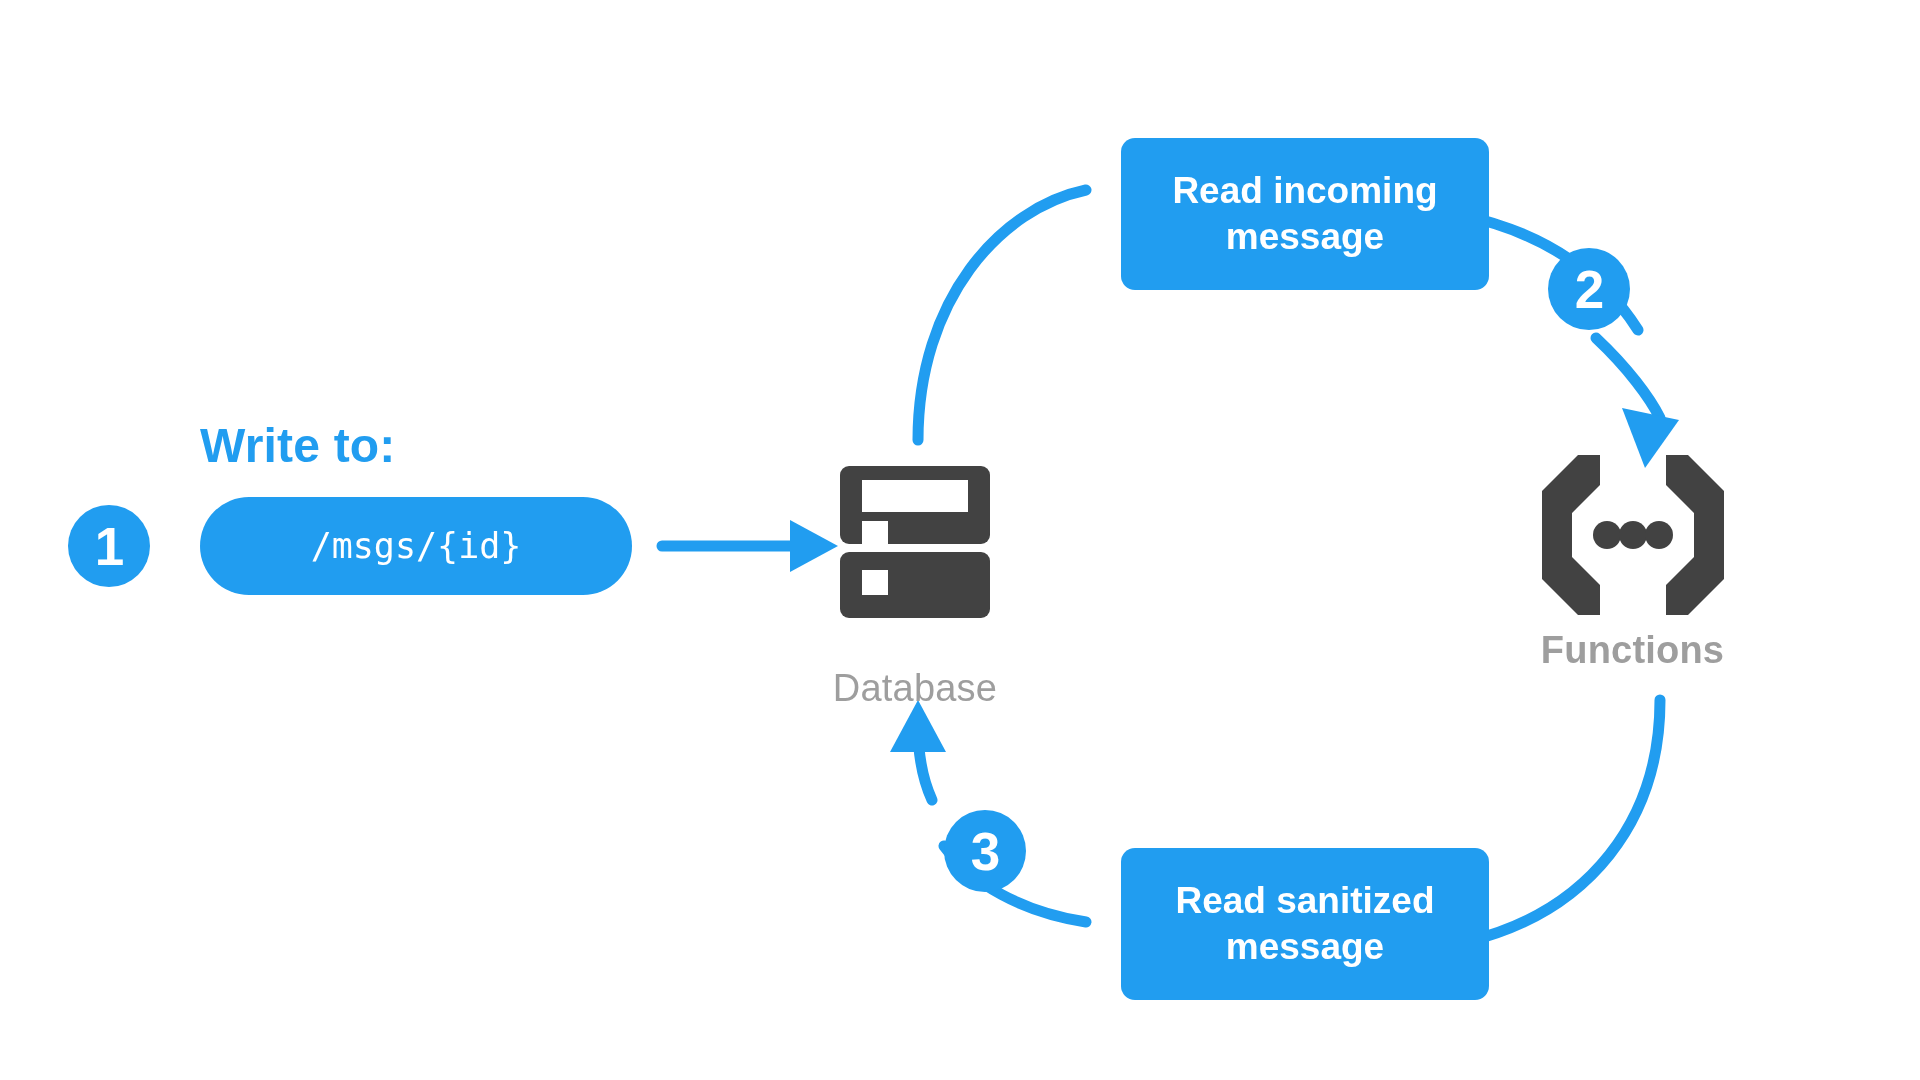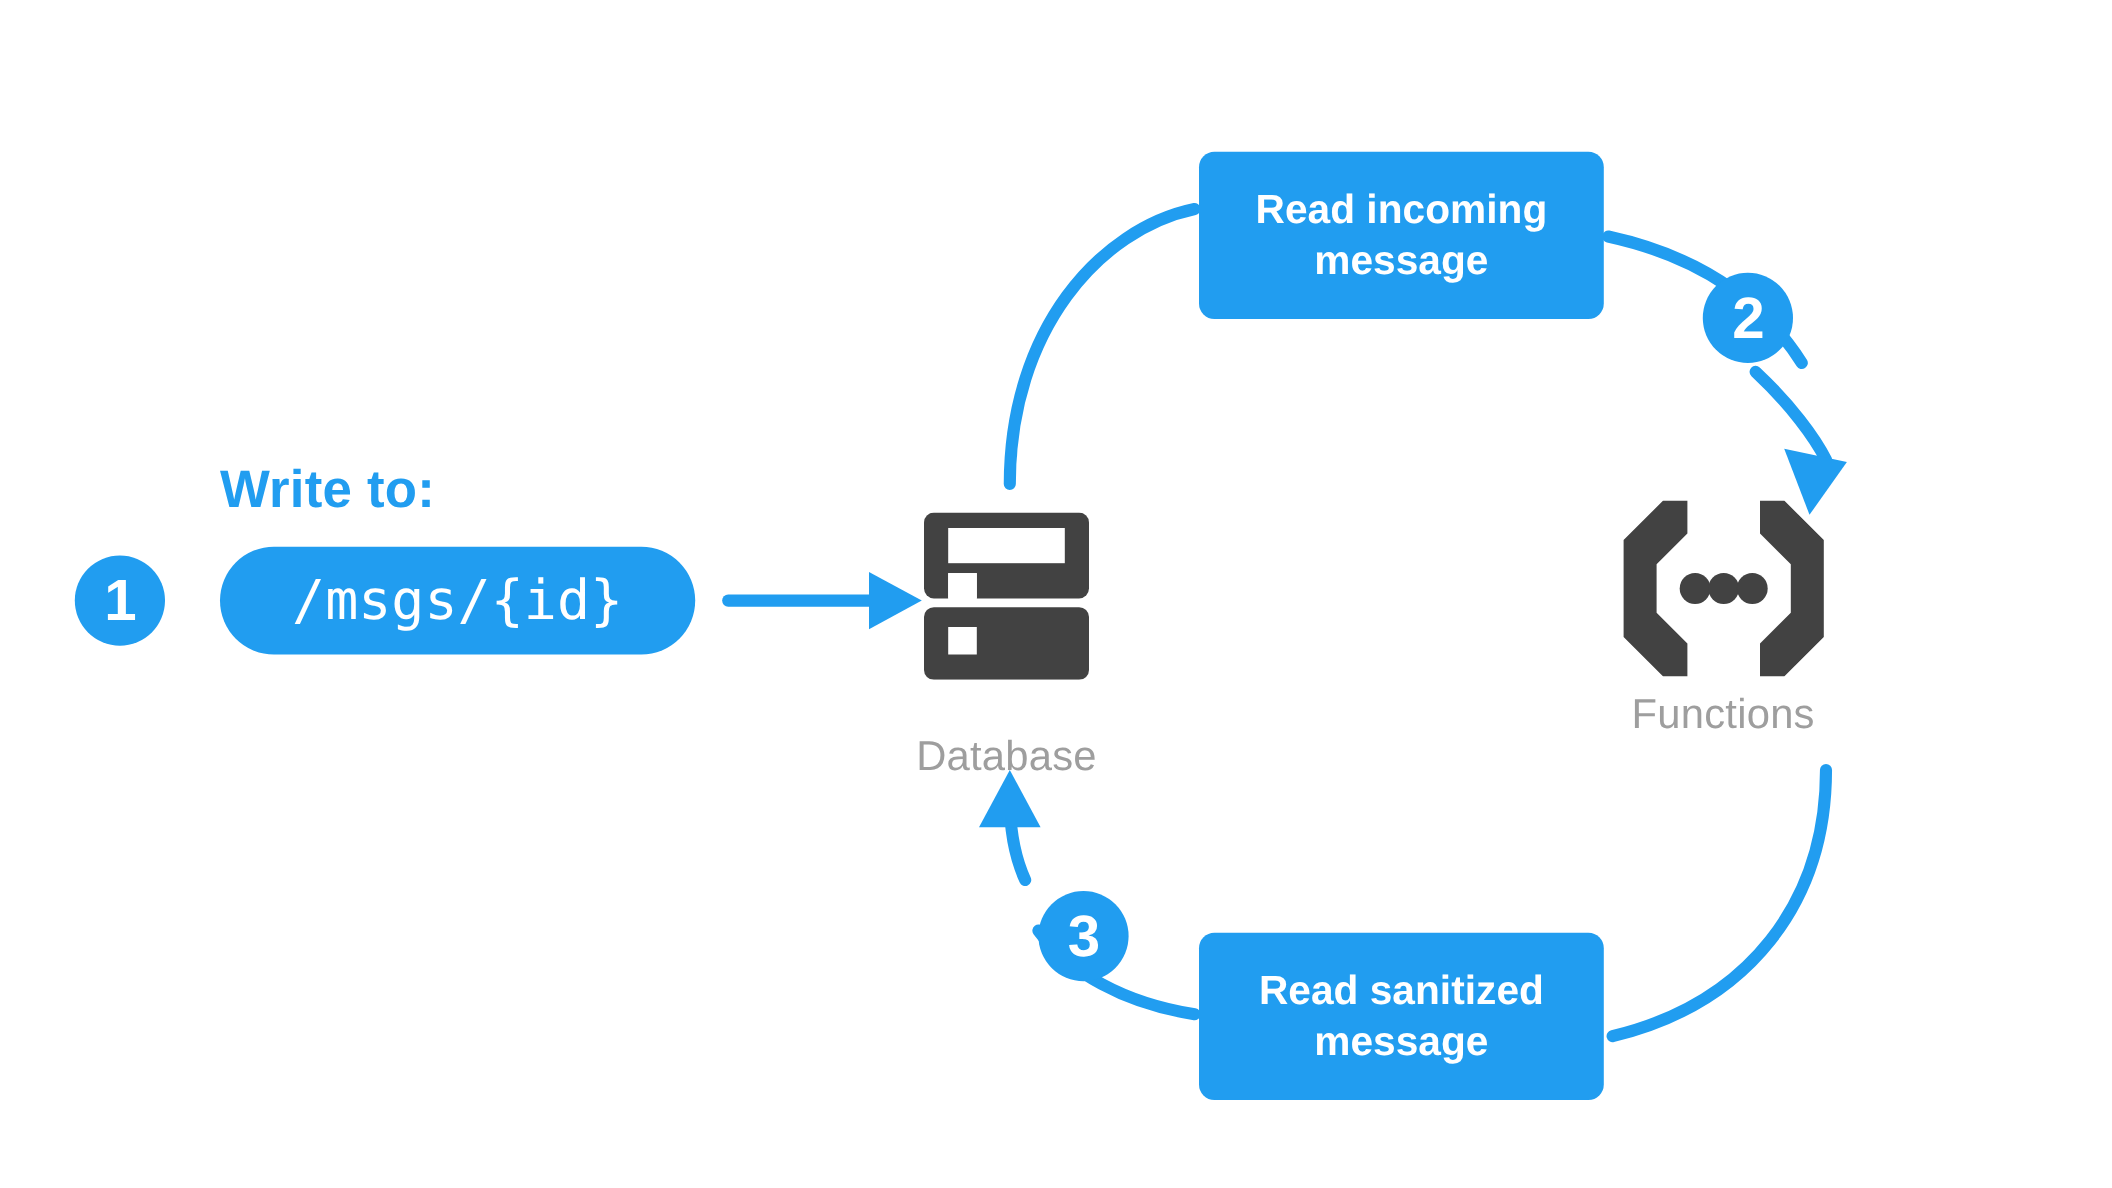--- a/index.html
+++ b/index.html
@@ -70,60 +70,61 @@
     height: 98px;
     border-radius: 49px;
     background: var(--accent);
     display: flex;
     align-items: center;
     justify-content: center;
     z-index: 5;
   }
   #path-pill .pill-text {
     font-family: "DejaVu Sans Mono", "Liberation Mono", monospace;
-    font-size: 50px;
+    font-size: 35px;
     color: #ffffff;
     letter-spacing: 0px;
     white-space: nowrap;
   }
 
   
   .msg-box {
     position: absolute;
     width: 368px;
     height: 152px;
     border-radius: 14px;
     background: var(--accent);
     display: flex;
     align-items: center;
     justify-content: center;
     text-align: center;
     z-index: 5;
     padding: 0 14px;
     box-sizing: border-box;
+    margin-left: 31px;
   }
   .msg-box .msg-text {
     font-size: 37px;
     font-weight: bold;
     color: #ffffff;
     line-height: 1.24;
   }
   #box-read  { left: 1090px; top: 138px; }
   #box-write { left: 1090px; top: 848px; }
 
   
   .node {
     position: absolute;
     display: flex;
     flex-direction: column;
     align-items: center;
     z-index: 4;
   }
   #node-database { left: 820px;  top: 466px; width: 190px; gap: 35px; }
-  #node-functions{ left: 1459px; top: 455px; width: 215px; }
+  #node-functions{ left: 1525px; top: 455px; width: 215px; font-weight: bold; }
   .node-label {
     margin-top: 14px;
     font-size: 38px;
     color: var(--muted);
     white-space: nowrap;
     letter-spacing: 0.2px;
   }
   .node-icon { display: block; }
 </style>
 </head>

